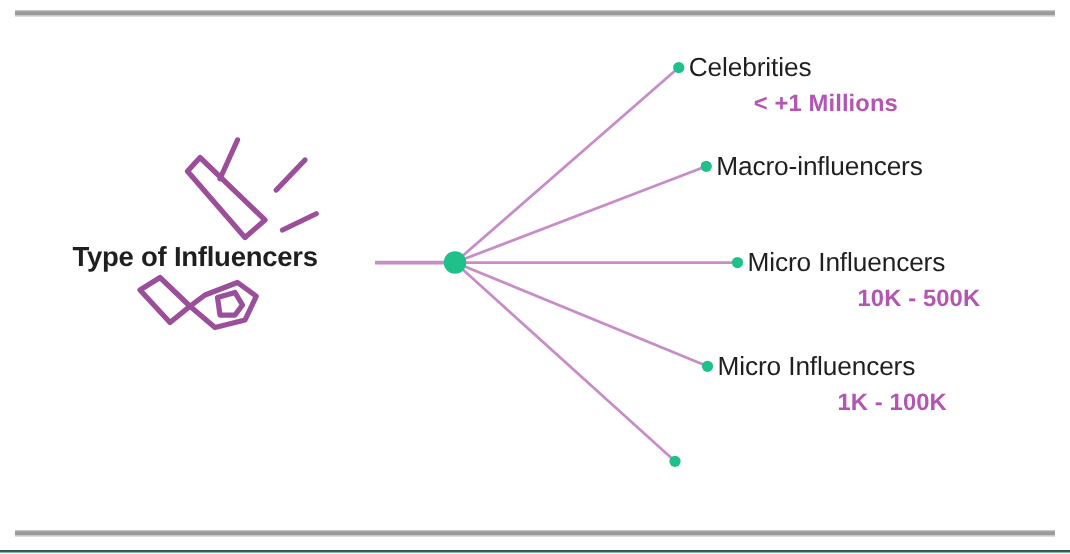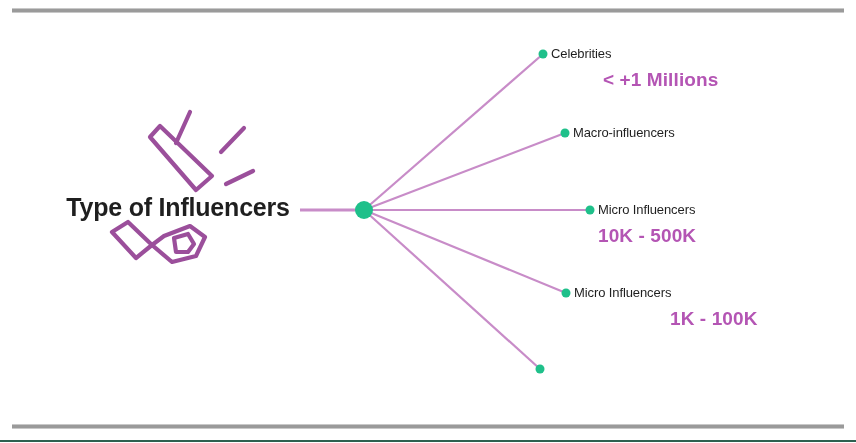--- a/index.html
+++ b/index.html
@@ -46,52 +46,52 @@
     width: 856px;
     height: 443px;
   }
 
   
   .main-title {
     position: absolute;
     left: 58px;
     top: 193px;
     width: 240px;
-    text-align: center;
-    font-size: 25px;
+    text-align: left;
+    font-size: 22px;
     font-weight: 600;
     letter-spacing: -0.2px;
     color: #1f1f1f;
     white-space: nowrap;
   }
 
   
   .branch {
     position: absolute;
     white-space: nowrap;
   }
   .branch-label {
-    font-size: 13px;
+    font-size: 21px;
     font-weight: 500;
     color: #1f1f1f;
     letter-spacing: -0.1px;
     line-height: 1;
   }
   .branch-value {
     font-size: 19px;
     font-weight: 700;
     color: #b455b4;
     letter-spacing: 0.1px;
     line-height: 1;
     margin-top: 8px;
     display: block;
   }
   .v-indent-1 { margin-left: 52px; }
   .v-indent-2 { margin-left: 58px; }
-  .v-indent-3 { }
+  .v-indent-3 { margin-left: 88px; }
   .v-indent-4 { margin-left: 96px; }
   .v-indent-5 { margin-left: 22px; }
 </style>
 </head>
 <body>
 
 <div class="slide">
 
   <div class="rule rule-top"></div>
   <div class="rule rule-bottom"></div>

